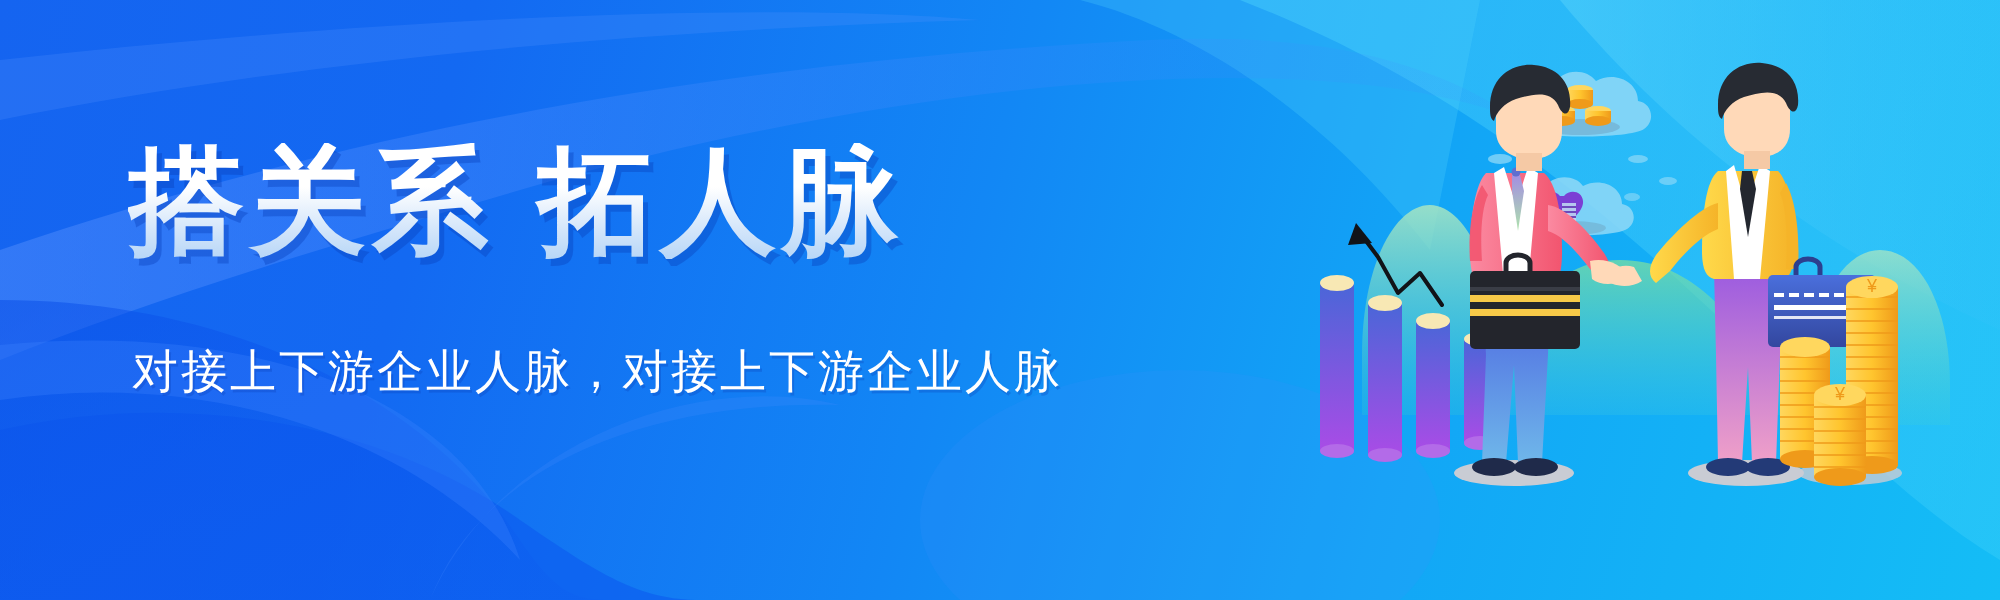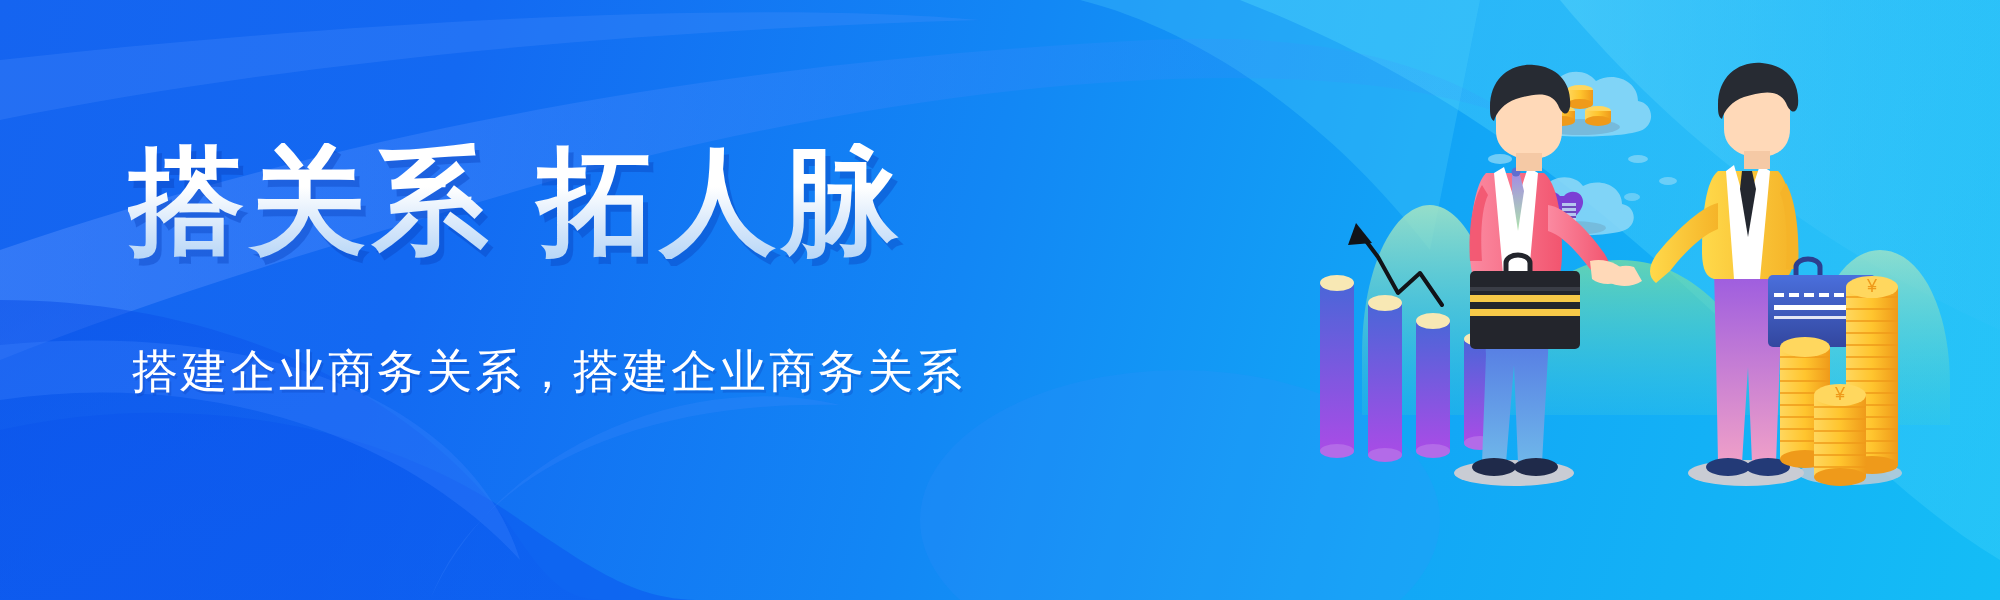--- a/index.html
+++ b/index.html
@@ -70,21 +70,21 @@
       <path d="M0,400 C200,370 400,430 520,560 C470,400 260,320 0,345 Z" fill="#3f86ff" opacity=".30"></path>
 
       <path d="M430,600 C480,470 640,400 840,405 C700,370 500,440 430,600 Z" fill="#4a8cff" opacity=".22"></path>
 
       <ellipse cx="1180" cy="520" rx="260" ry="150" fill="#3f8eff" opacity=".16"></ellipse>
     </svg>
   </div>
 
   <div id="text-block">
     <div id="headline"><span>搭关系</span><span class="gap"></span><span>拓人脉</span></div>
-    <div id="subhead">搭建企业商务关系，搭建企业商务关系</div>
+    <div id="subhead">对接上下游企业人脉，对接上下游企业人脉</div>
   </div>
 
   <div id="illustration">
     <svg viewBox="0 0 710 470">
       <defs>
         <linearGradient id="hill1" x1="0" y1="0" x2="0" y2="1">
           <stop offset="0" stop-color="#a9e6c2"></stop>
             <stop offset="1" stop-color="#4fd3c0" stop-opacity=".2"></stop>
         </linearGradient>
         <linearGradient id="hill2" x1="0" y1="0" x2="0" y2="1">

